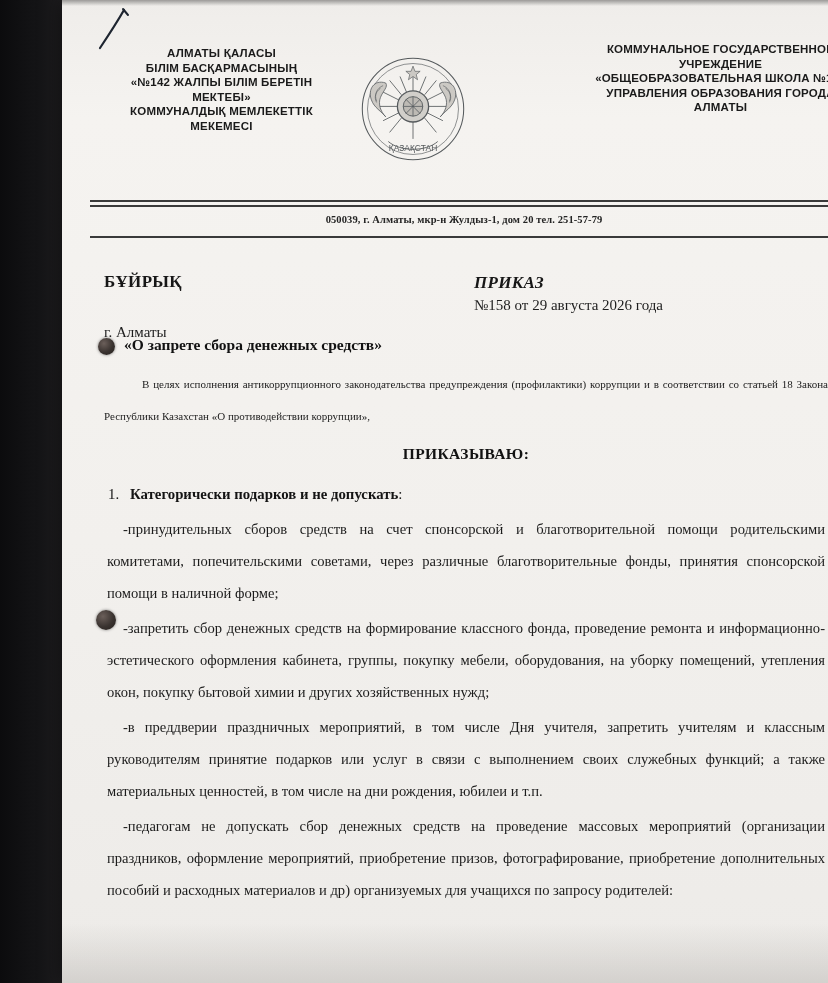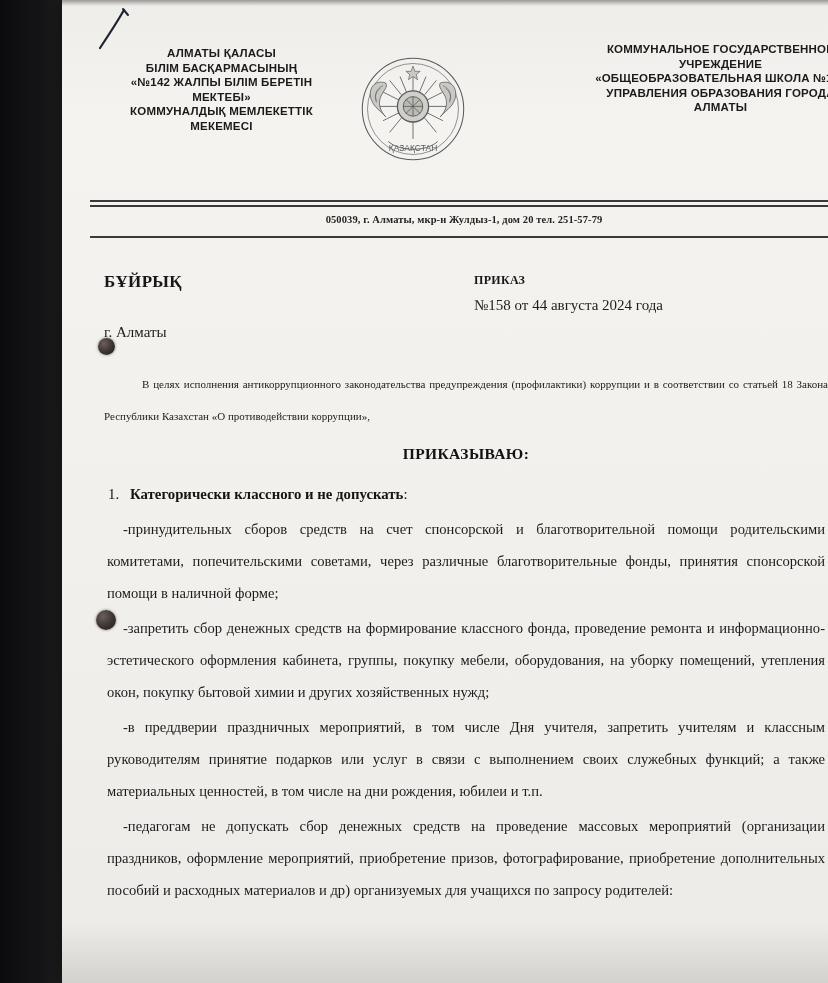--- a/index.html
+++ b/index.html
@@ -172,23 +172,24 @@
     font-size: 15px;
     color: #1d1d1d;
     margin-top: 28px;
   }
   .order-ru {
     position: absolute;
     left: 412px;
     top: 1px;
     font-family: "Liberation Serif", serif;
     font-weight: bold;
-    font-size: 12px;
+    font-size: 17px;
     color: #171717;
     letter-spacing: 0.3px;
+    font-style: italic;
   }
   .order-no {
     position: absolute;
     left: 412px;
     top: 25px;
     font-family: "Liberation Serif", serif;
     font-size: 15px;
     color: #1d1d1d;
   }
 
@@ -365,36 +366,37 @@
       </div>
 
       <div class="addr">050039, г. Алматы,  мкр-н Жулдыз-1, дом 20  тел.  251-57-79</div>
 
       <div class="rule-single"></div>
 
       <div class="titleblock">
         <div class="order-kz">БҰЙРЫҚ</div>
         <div class="city-kz">г. Алматы</div>
         <div class="order-ru">ПРИКАЗ</div>
-        <div class="order-no">№158 от 44 августа 2024 года</div>
+        <div class="order-no">№158 от 29 августа 2026 года</div>
       </div>
 
       <div class="faint-stamp"></div>
 
+      <div class="doc-title">«О запрете сбора денежных средств»</div>
 
       <div class="dot dot-1"></div>
       <div class="dot dot-2"></div>
 
       <div class="body-text">
         <p class="para">В целях исполнения антикоррупционного законодательства предупреждения (профилактики) коррупции и в соответствии со статьей 18 Закона Республики Казахстан «О противодействии коррупции»,</p>
         <p class="center-bold">ПРИКАЗЫВАЮ:</p>
 
         <ul class="numbered">
           <li>
-            <span class="num">1.</span><span class="strong">Категорически классного и не допускать</span><span>:</span>
+            <span class="num">1.</span><span class="strong">Категорически подарков и не допускать</span><span>:</span>
           </li>
         </ul>
 
         <p class="dash">-принудительных сборов средств на счет спонсорской и благотворительной помощи родительскими комитетами, попечительскими советами, через различные благотворительные фонды, принятия спонсорской помощи в наличной форме;</p>
         <p class="dash">-запретить сбор денежных средств на формирование классного фонда, проведение ремонта и информационно-эстетического оформления кабинета, группы, покупку мебели, оборудования, на уборку помещений, утепления окон, покупку бытовой химии и других хозяйственных нужд;</p>
         <p class="dash">-в преддверии праздничных мероприятий, в том числе Дня учителя, запретить учителям и классным руководителям принятие подарков или услуг в связи с выполнением своих служебных функций; а также материальных ценностей, в том числе на дни рождения, юбилеи и т.п.</p>
         <p class="dash">-педагогам не допускать сбор денежных средств на проведение массовых мероприятий (организации праздников, оформление мероприятий, приобретение призов, фотографирование, приобретение дополнительных пособий и расходных материалов и др) организуемых для учащихся по запросу родителей:</p>
       </div>
 
       <div class="paper-shade-right"></div>

